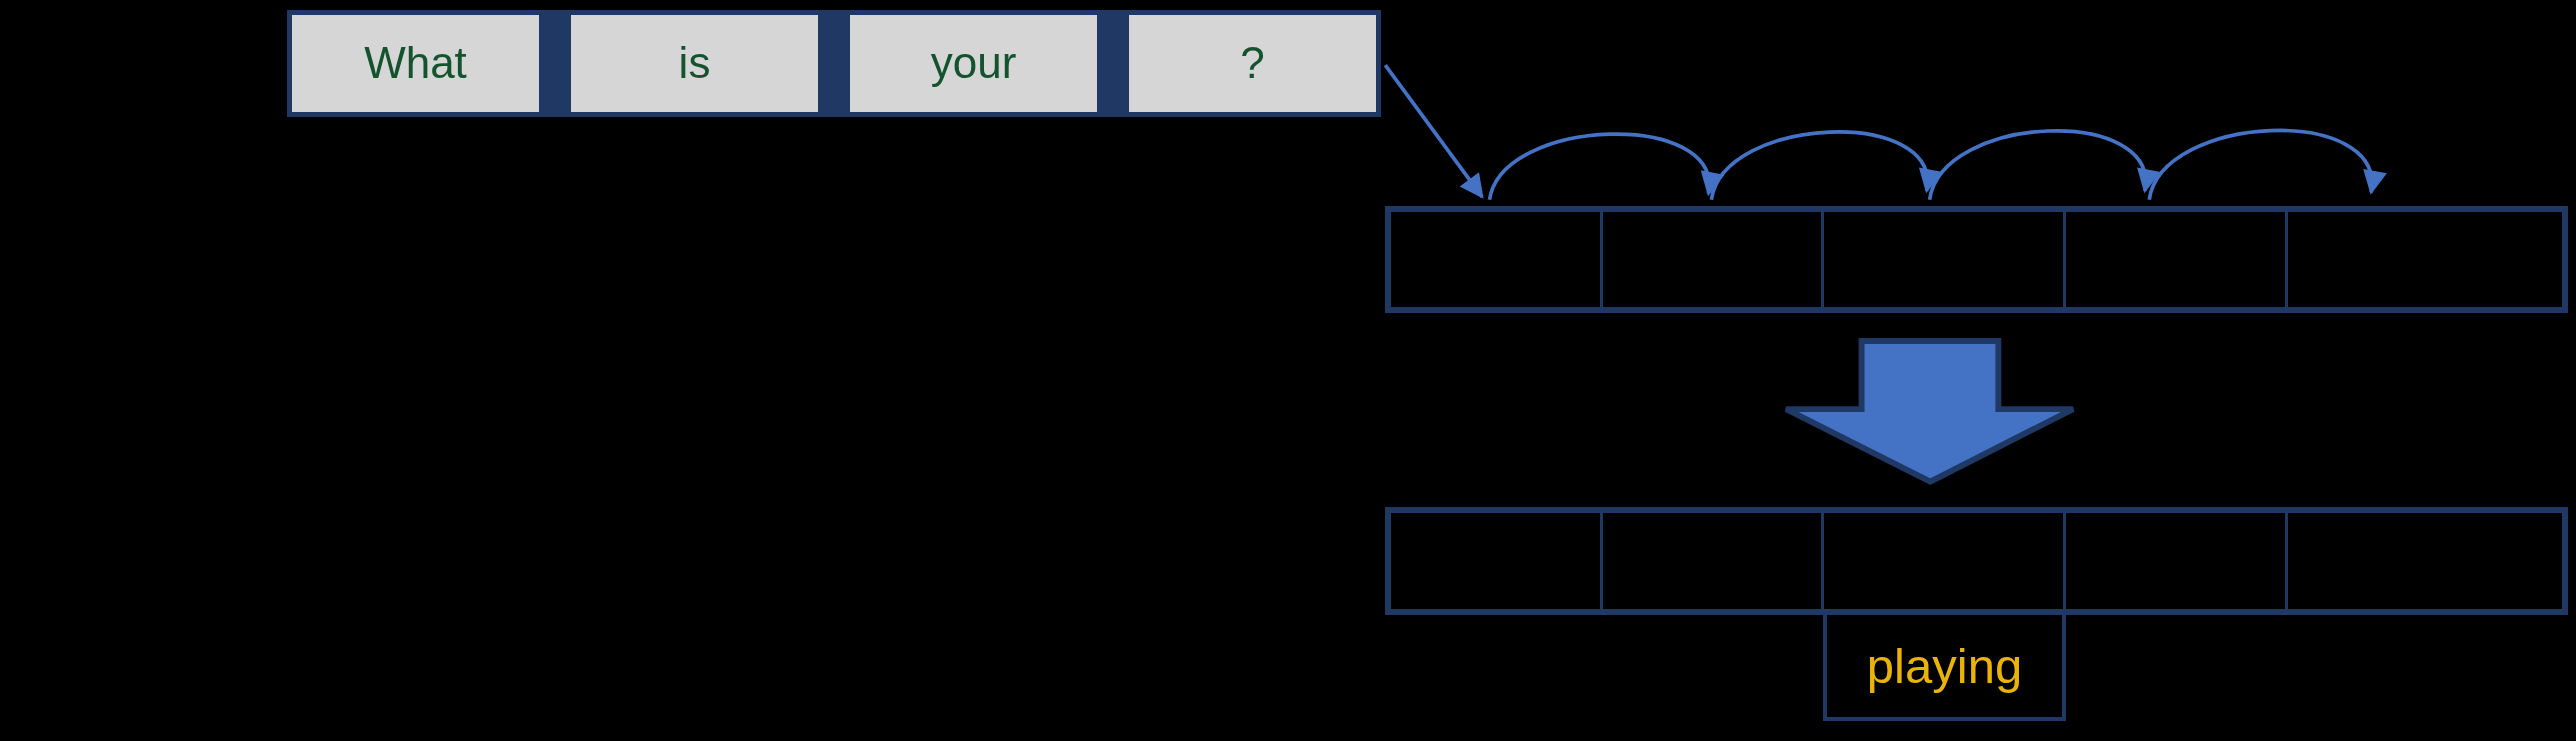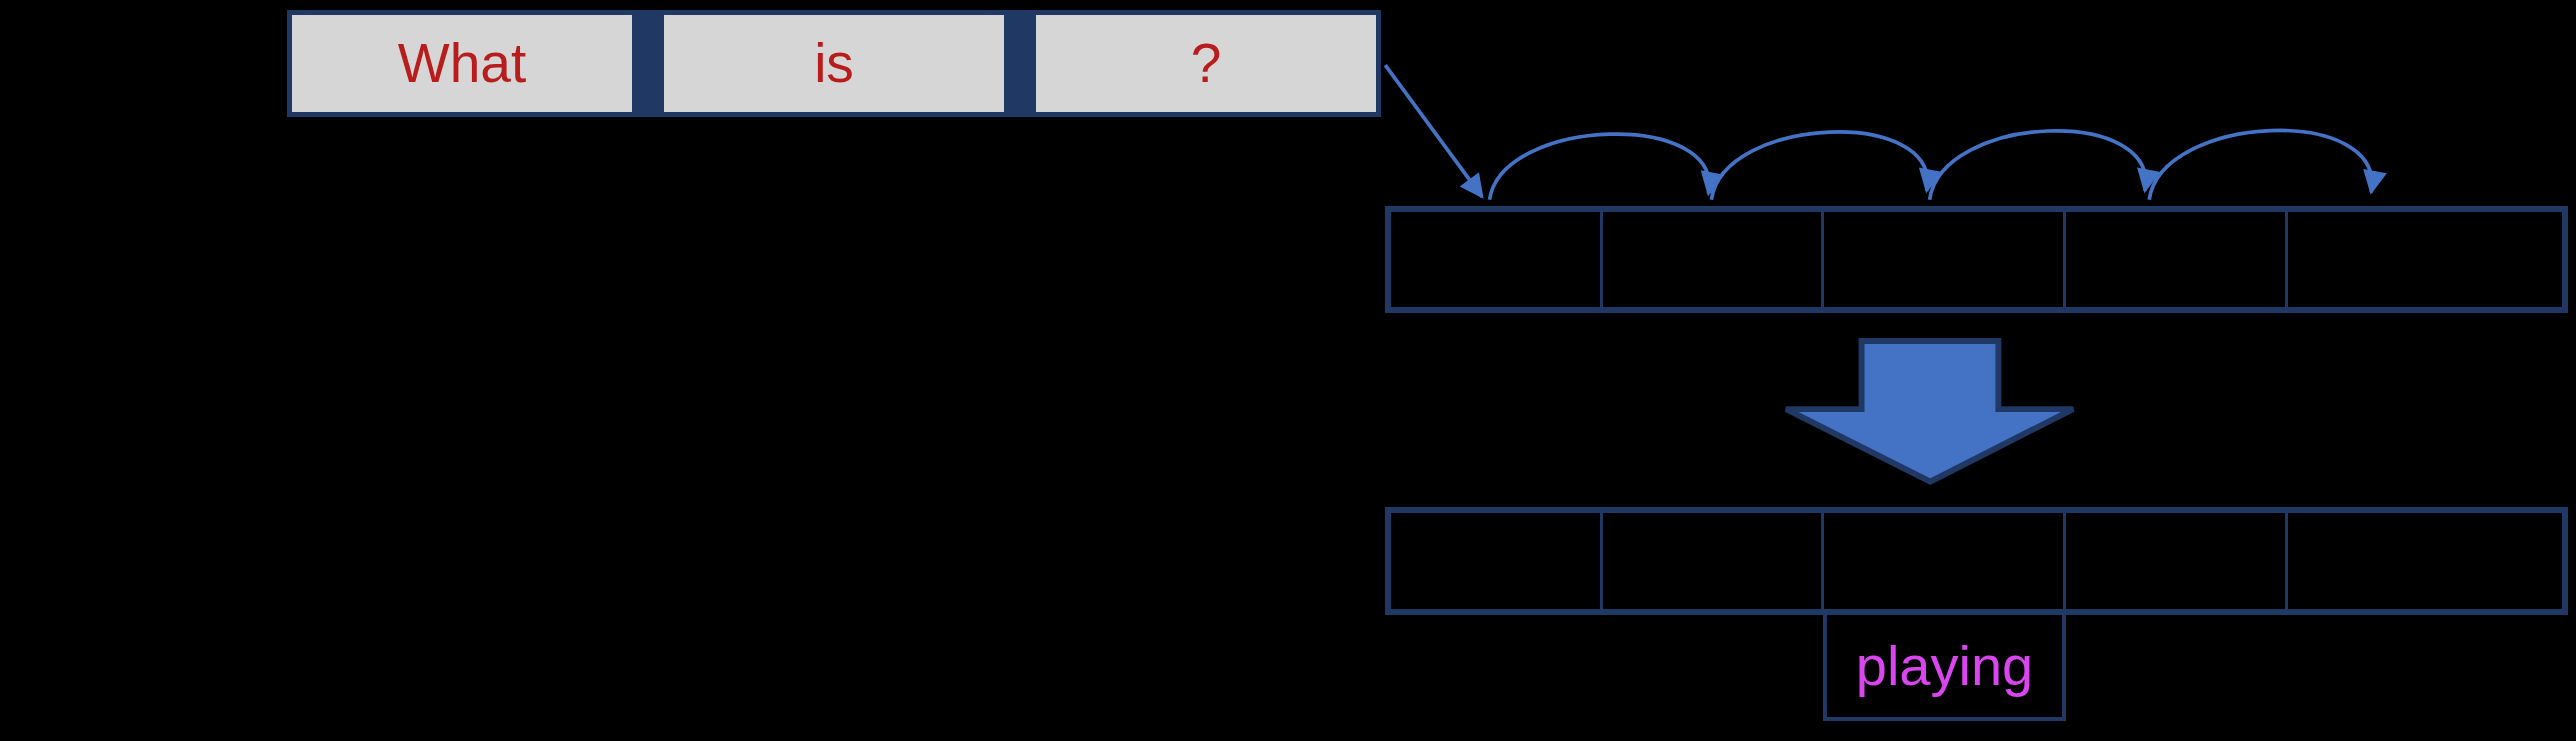--- a/index.html
+++ b/index.html
@@ -21,23 +21,23 @@
     border: 5.2px solid #1F3864;
     box-sizing: border-box;
     background: #1F3864;
   }
   .question-cell {
     flex: 1 1 0;
     background: #D6D6D6;
     display: flex;
     align-items: center;
     justify-content: center;
-    font-size: 55px;
+    font-size: 44px;
     line-height: 1;
-    color: #b91c1c;
+    color: #14532d;
   }
   .question-cell + .question-cell { border-left: 3.7px solid #1F3864; margin-left: 29px; }
 
   
   .seq-row {
     position: absolute;
     left: 1385px;
     width: 1183px;
     display: flex;
     border: 6px solid #1F3864;
@@ -58,41 +58,42 @@
   .answer-cell {
     position: absolute;
     left: 1823px; top: 615px;
     width: 243px; height: 106px;
     border: 4.4px solid #1F3864;
     border-top: none;
     box-sizing: border-box;
     display: flex;
     align-items: center;
     justify-content: center;
-    font-size: 56px;
+    font-size: 49px;
     line-height: 1;
-    color: #d946ef;
+    color: #eab308;
   }
 
   
   .arrow-layer {
     position: absolute;
     left: 0; top: 0;
     width: 2576px; height: 742px;
     pointer-events: none;
   }
 </style>
 </head>
 <body>
 
 <div id="canvas">
 
   <div class="question-table">
     <div class="question-cell">What</div>
     <div class="question-cell">is</div>
+    <div class="question-cell">your</div>
     <div class="question-cell">?</div>
   </div>
 
   <div class="seq-row row-top">
     <div class="seq-cell w1"></div>
     <div class="seq-cell w2"></div>
     <div class="seq-cell w3"></div>
     <div class="seq-cell w4"></div>
     <div class="seq-cell w5"></div>
   </div>

